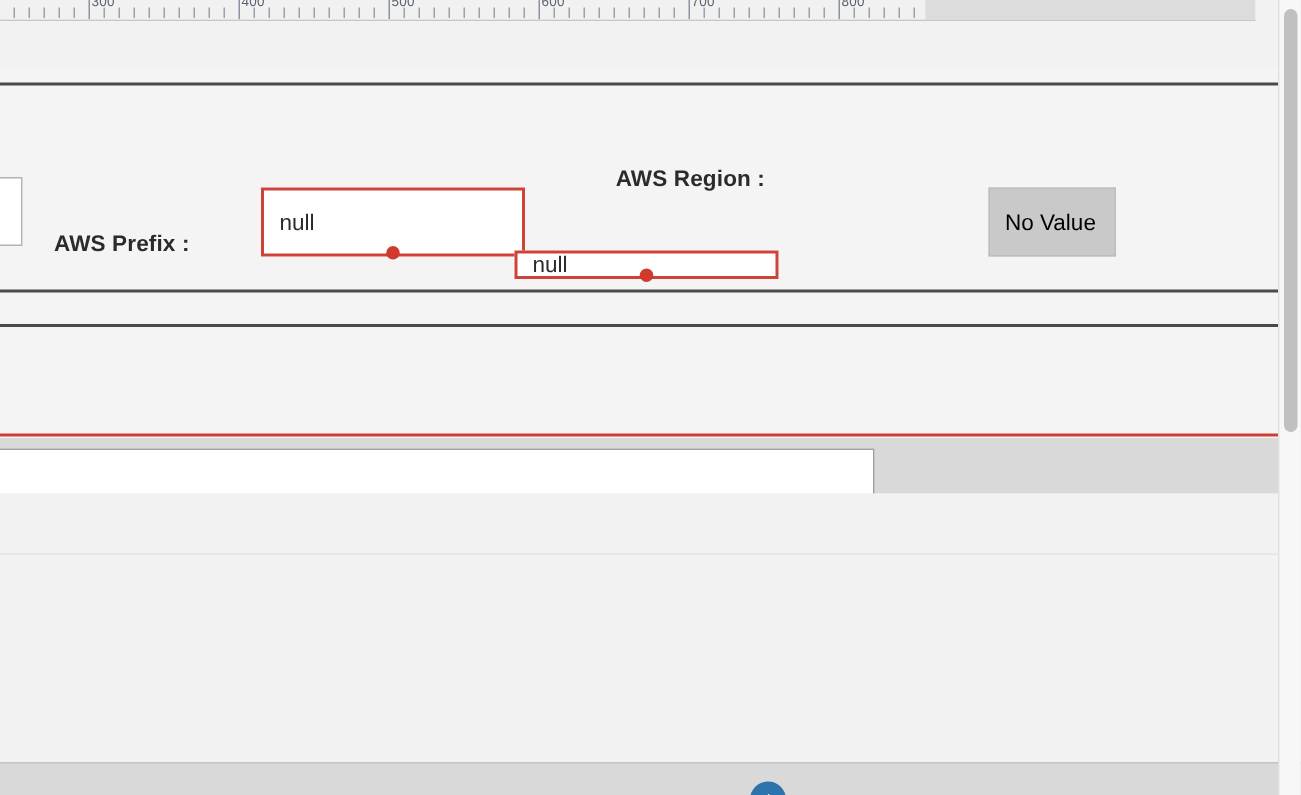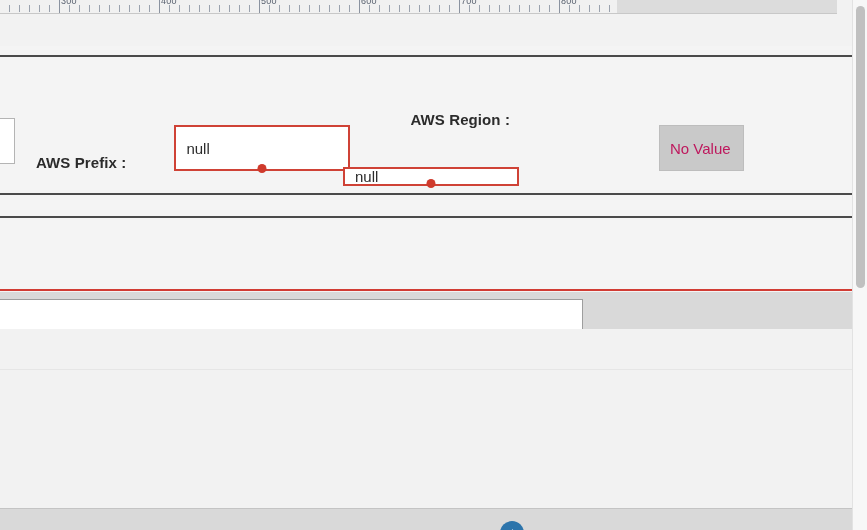--- a/index.html
+++ b/index.html
@@ -198,21 +198,21 @@
   }
   .readonly-box {
     box-sizing: border-box;
     height: 46px;
     background: #c9c9c9;
     border: 1px solid #bdbdbd;
     display: flex;
     align-items: center;
     padding: 0 10px;
     font-size: 15px;
-    color: #be185d;
+    color: #000000;
     white-space: nowrap;
     overflow: hidden;
   }
 
   
   .clipped-left {
     position: absolute;
     left: -14px;
     top: 0;
     width: 29px;

